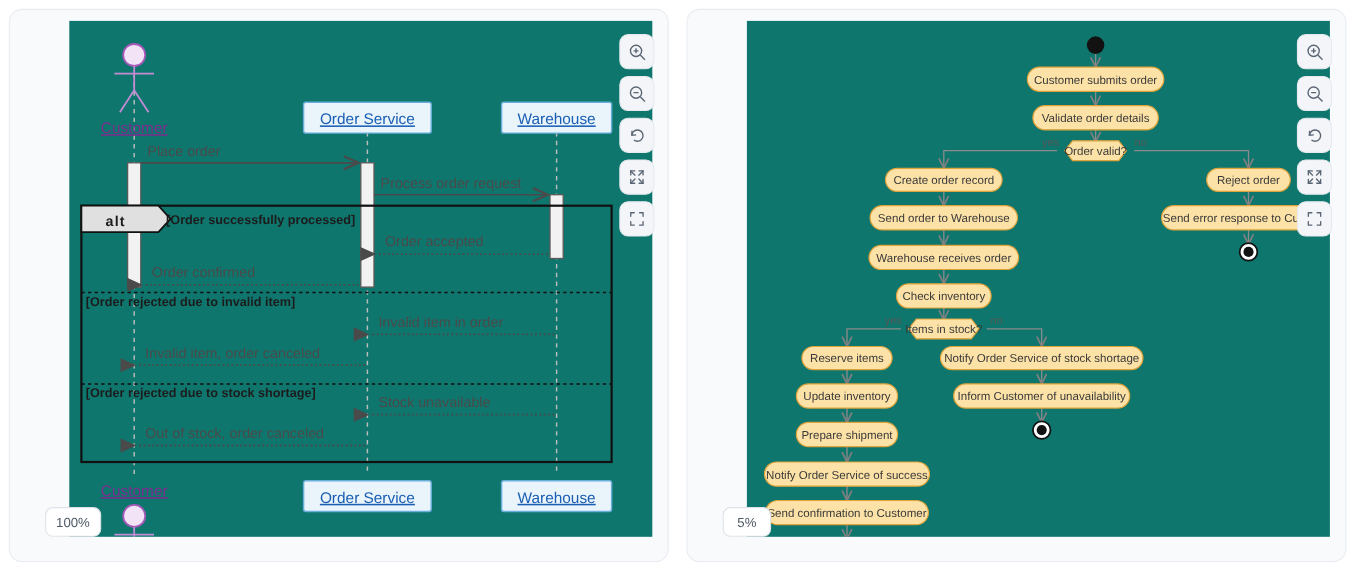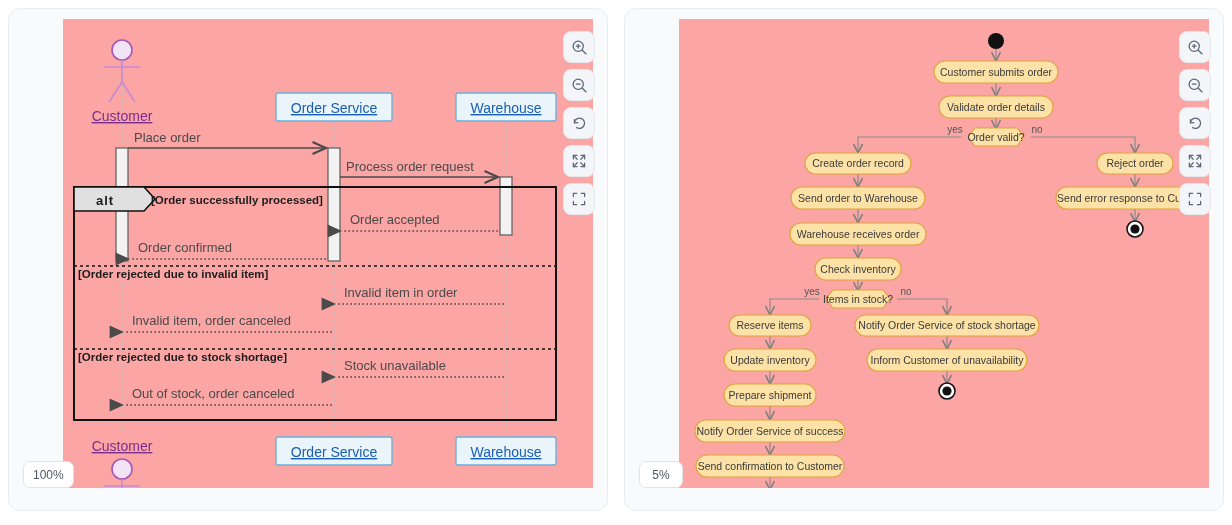--- a/index.html
+++ b/index.html
@@ -20,21 +20,21 @@
     position: relative;
     flex: 1 1 0;
     background: #f8fafc;
     border: 1px solid #e8ecf1;
     border-radius: 12px;
     overflow: hidden;
   }
   .canvas {
     position: absolute;
     left: 54px; top: 10px; right: 14px; bottom: 22px;
-    background: #fca5a5;
+    background: #0f766e;
     overflow: hidden;
   }
   
   .toolbar {
     position: absolute;
     top: 22px; right: 12px;
     display: flex; flex-direction: column; gap: 6px;
     z-index: 40;
   }
   .tool-btn {
@@ -43,21 +43,21 @@
     border: 1px solid #e6e9ee;
     border-radius: 8px;
     display: flex; align-items: center; justify-content: center;
     cursor: pointer;
     color: #5b6675;
   }
   .tool-btn svg { display: block; }
   
   .zoom-badge {
     position: absolute;
-    left: 14px; bottom: 22px;
+    left: 32px; bottom: 22px;
     min-width: 44px; height: 27px;
     padding: 0 9px;
     background: #ffffff;
     border: 1px solid #dfe3e9;
     border-radius: 7px;
     display: flex; align-items: center; justify-content: center;
     font-size: 12px; color: #4e5966;
     z-index: 40;
   }
   

